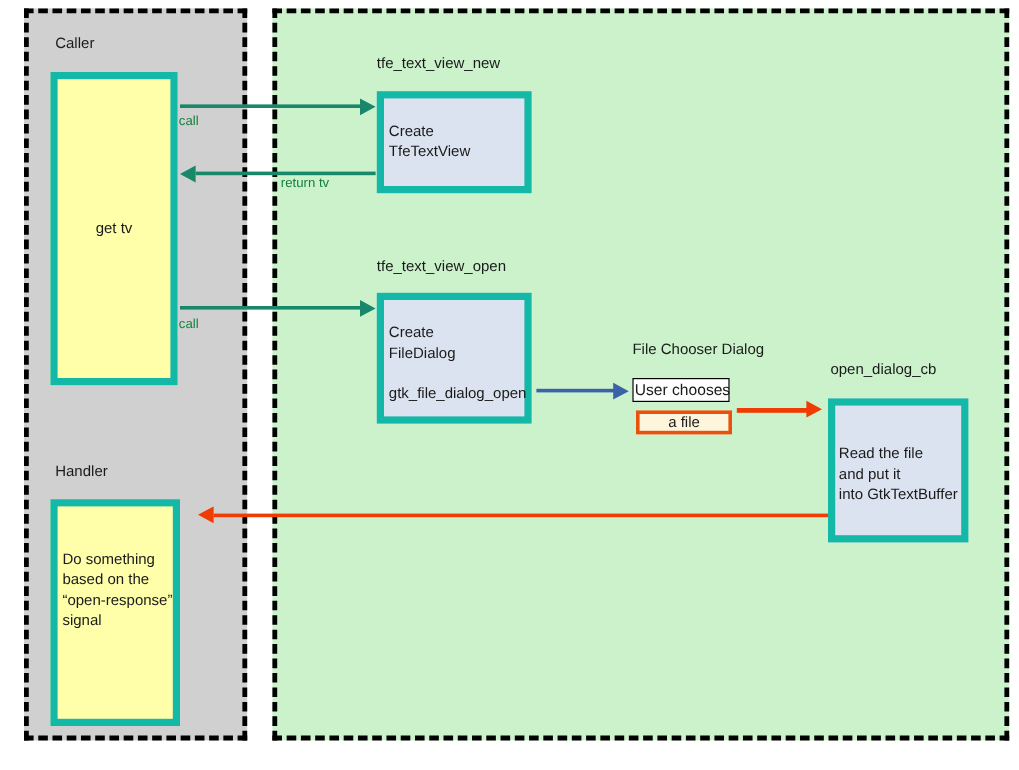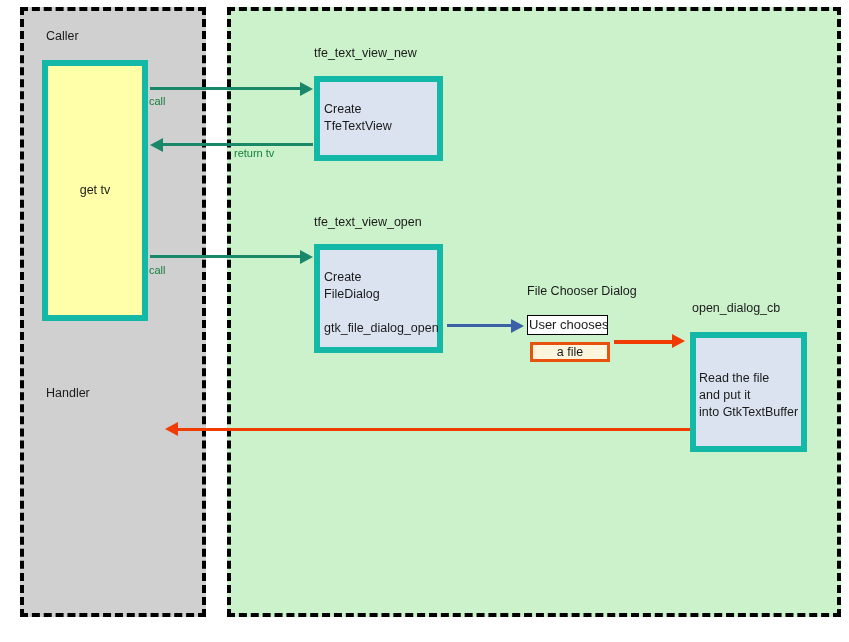--- a/index.html
+++ b/index.html
@@ -216,20 +216,24 @@
   <div class="region-label" id="caller-label">Caller</div>
   <div class="region-label" id="handler-label">Handler</div>
 
   <div class="fn-label" id="label-new">tfe_text_view_new</div>
   <div class="fn-label" id="label-open">tfe_text_view_open</div>
   <div class="fn-label" id="label-chooser">File Chooser Dialog</div>
   <div class="fn-label" id="label-cb">open_dialog_cb</div>
 
   <div class="box box-yellow" id="box-gettv">get tv</div>
 
+  <div class="box box-yellow" id="box-handler">Do something
+based on the
+“open-response”
+signal</div>
 
   <div class="box box-blue" id="box-new">Create
 TfeTextView</div>
 
   <div class="box box-blue" id="box-open"><span>Create
 FileDialog</span><span class="spacer"></span><span>gtk_file_dialog_open</span></div>
 
   <div class="box box-blue" id="box-cb">Read the file
 and put it
 into GtkTextBuffer</div>

